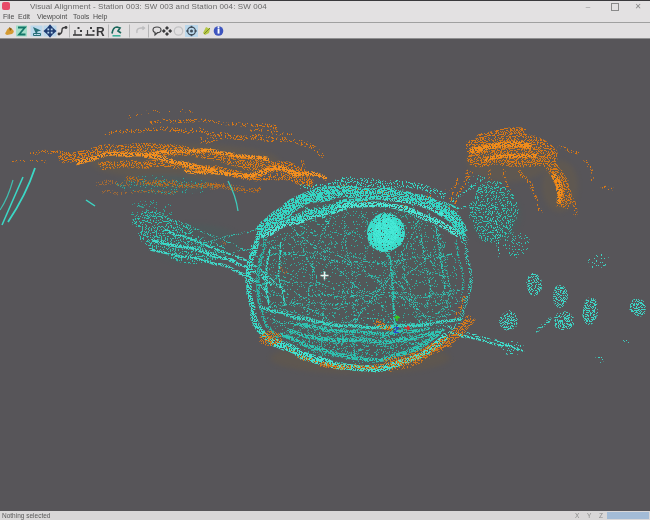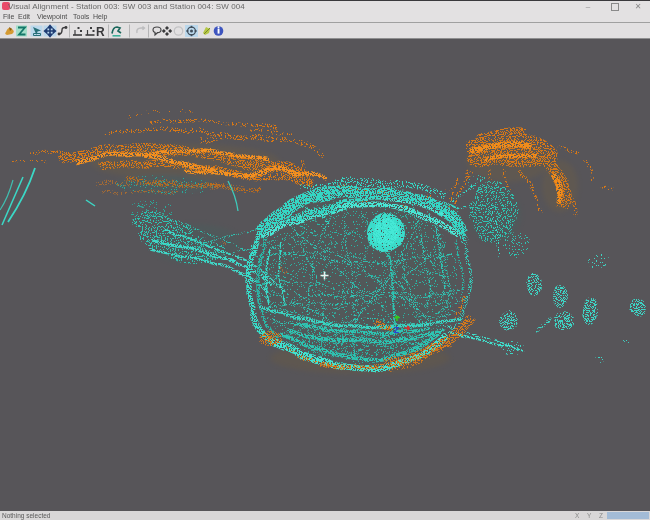--- a/index.html
+++ b/index.html
@@ -1,20 +1,20 @@
 <!DOCTYPE html>
 <html><head>
 <meta charset="utf-8">
 <style>
   html,body{margin:0;padding:0;}
   body{width:650px;height:520px;overflow:hidden;font-family:"Liberation Sans",sans-serif;background:#3a393c;position:relative;}
   .abs{position:absolute;}
   #chrome{left:0;top:1px;width:650px;height:21px;background:#e3e1e2;}
   #appicon{left:2px;top:2px;width:8px;height:8px;background:#e84a68;border-radius:2px;}
-  #title{left:8px;top:1px;width:430px;height:11px;font-size:8px;line-height:11px;color:#686868;letter-spacing:0.1px;}
+  #title{left:30px;top:1px;width:430px;height:11px;font-size:8px;line-height:11px;color:#686868;letter-spacing:0.1px;}
   .winbtn{top:1px;height:11px;color:#8a8a8a;font-size:8px;line-height:11px;text-align:center;width:18px;}
   #menubar{left:0;top:12px;width:650px;height:10px;font-size:7px;color:#4a4a4a;}
   .menu{position:absolute;top:0;height:10px;line-height:10px;}
   #menusep{left:0;top:22px;width:650px;height:1px;background:#a0a0a0;}
   #toolbar{left:0;top:23px;width:650px;height:15px;background:#e2e0e1;border-bottom:1px solid #8f8f90;}
   #viewport{left:0;top:39px;width:650px;height:472px;background:#575559;}
   #viewport svg{filter:blur(0.4px);}
   #toolbar svg{filter:blur(0.2px) saturate(0.92);}
   #statusbar{left:0;top:511px;width:650px;height:9px;background:#d9d7d8;}
   #stext{left:2px;top:511px;font-size:6.5px;line-height:9px;color:#5a5a5a;}

